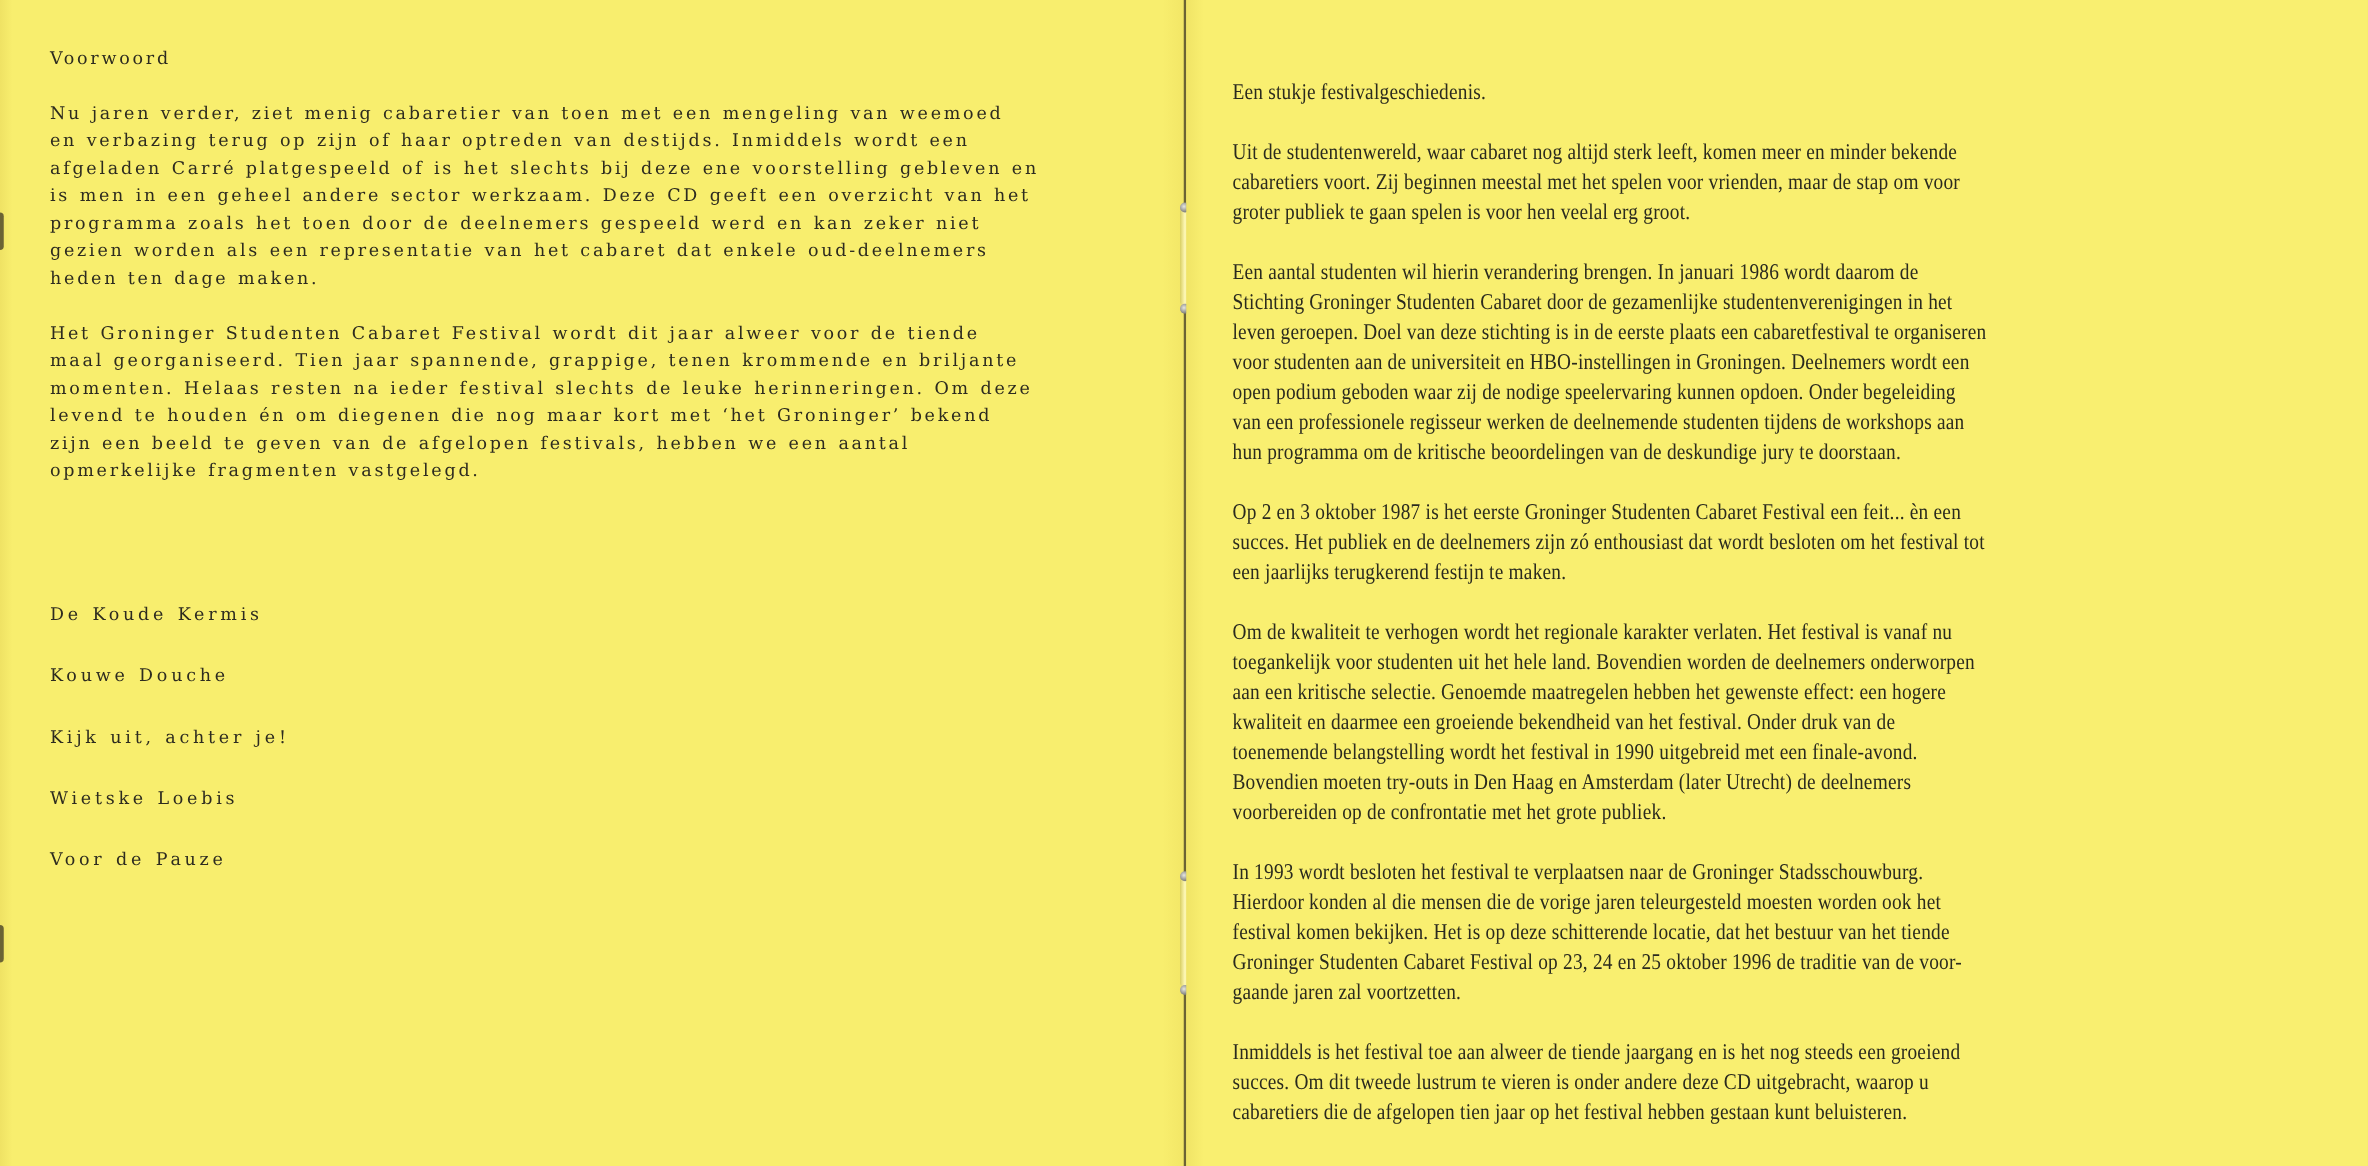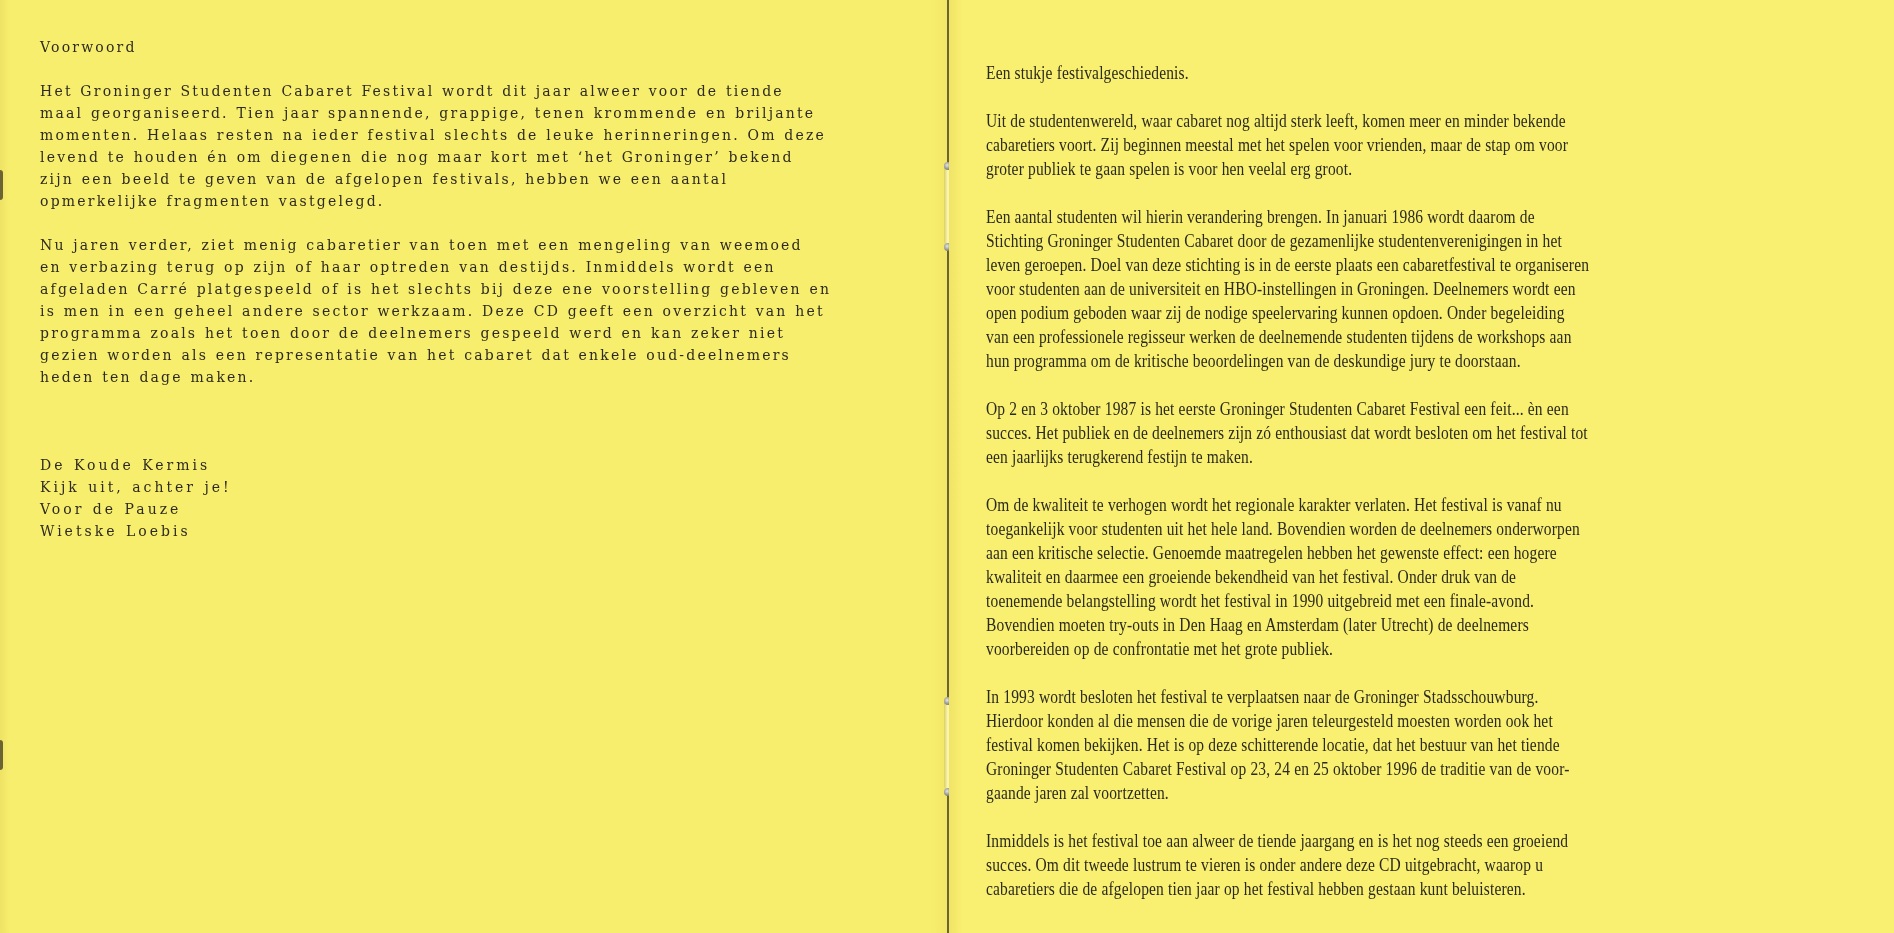--- a/index.html
+++ b/index.html
@@ -86,20 +86,21 @@
     }
     .left-text .spacer-lg { height: 44px; }
     .left-text .participants {
       list-style: none;
       padding: 0;
       margin: 0;
       letter-spacing: 3px;
     }
     .left-text .participants li {
       line-height: 22px;
+      margin-top: 27px;
     }
 
     
     .right-text {
       position: absolute;
       left: 986px;
       top: 61px;
       width: 880px;
       font-family: "Liberation Serif", "DejaVu Serif", serif;
       font-size: 18px;
@@ -117,39 +118,40 @@
 <body>
 
 <div class="spread">
 
   <div class="page page-left">
     <div class="edge-mark" style="top:170px;height:30px;"></div>
     <div class="edge-mark" style="top:740px;height:30px;"></div>
 
     <div class="left-text">
       <p class="heading">Voorwoord</p>
-      <p>Het Groninger Studenten Cabaret Festival wordt dit jaar alweer voor de tiende
-maal georganiseerd. Tien jaar spannende, grappige, tenen krommende en briljante
-momenten. Helaas resten na ieder festival slechts de leuke herinneringen. Om deze
-levend te houden én om diegenen die nog maar kort met ‘het Groninger’ bekend
-zijn een beeld te geven van de afgelopen festivals, hebben we een aantal
-opmerkelijke fragmenten vastgelegd.</p>
       <p>Nu jaren verder, ziet menig cabaretier van toen met een mengeling van weemoed
 en verbazing terug op zijn of haar optreden van destijds. Inmiddels wordt een
 afgeladen Carré platgespeeld of is het slechts bij deze ene voorstelling gebleven en
 is men in een geheel andere sector werkzaam. Deze CD geeft een overzicht van het
 programma zoals het toen door de deelnemers gespeeld werd en kan zeker niet
 gezien worden als een representatie van het cabaret dat enkele oud-deelnemers
 heden ten dage maken.</p>
+      <p>Het Groninger Studenten Cabaret Festival wordt dit jaar alweer voor de tiende
+maal georganiseerd. Tien jaar spannende, grappige, tenen krommende en briljante
+momenten. Helaas resten na ieder festival slechts de leuke herinneringen. Om deze
+levend te houden én om diegenen die nog maar kort met ‘het Groninger’ bekend
+zijn een beeld te geven van de afgelopen festivals, hebben we een aantal
+opmerkelijke fragmenten vastgelegd.</p>
       <div class="spacer-lg"></div>
       <ul class="participants">
         <li>De Koude Kermis</li>
+        <li>Kouwe Douche</li>
         <li>Kijk uit, achter je!</li>
+        <li>Wietske Loebis</li>
         <li>Voor de Pauze</li>
-        <li>Wietske Loebis</li>
       </ul>
     </div>
   </div>
 
   <div class="spine"></div>
   <div class="staple-bar" style="top:165px;height:80px;"></div>
   <div class="staple" style="top:162px;"></div>
   <div class="staple" style="top:243px;"></div>
   <div class="staple-bar" style="top:700px;height:90px;"></div>
   <div class="staple" style="top:697px;"></div>

